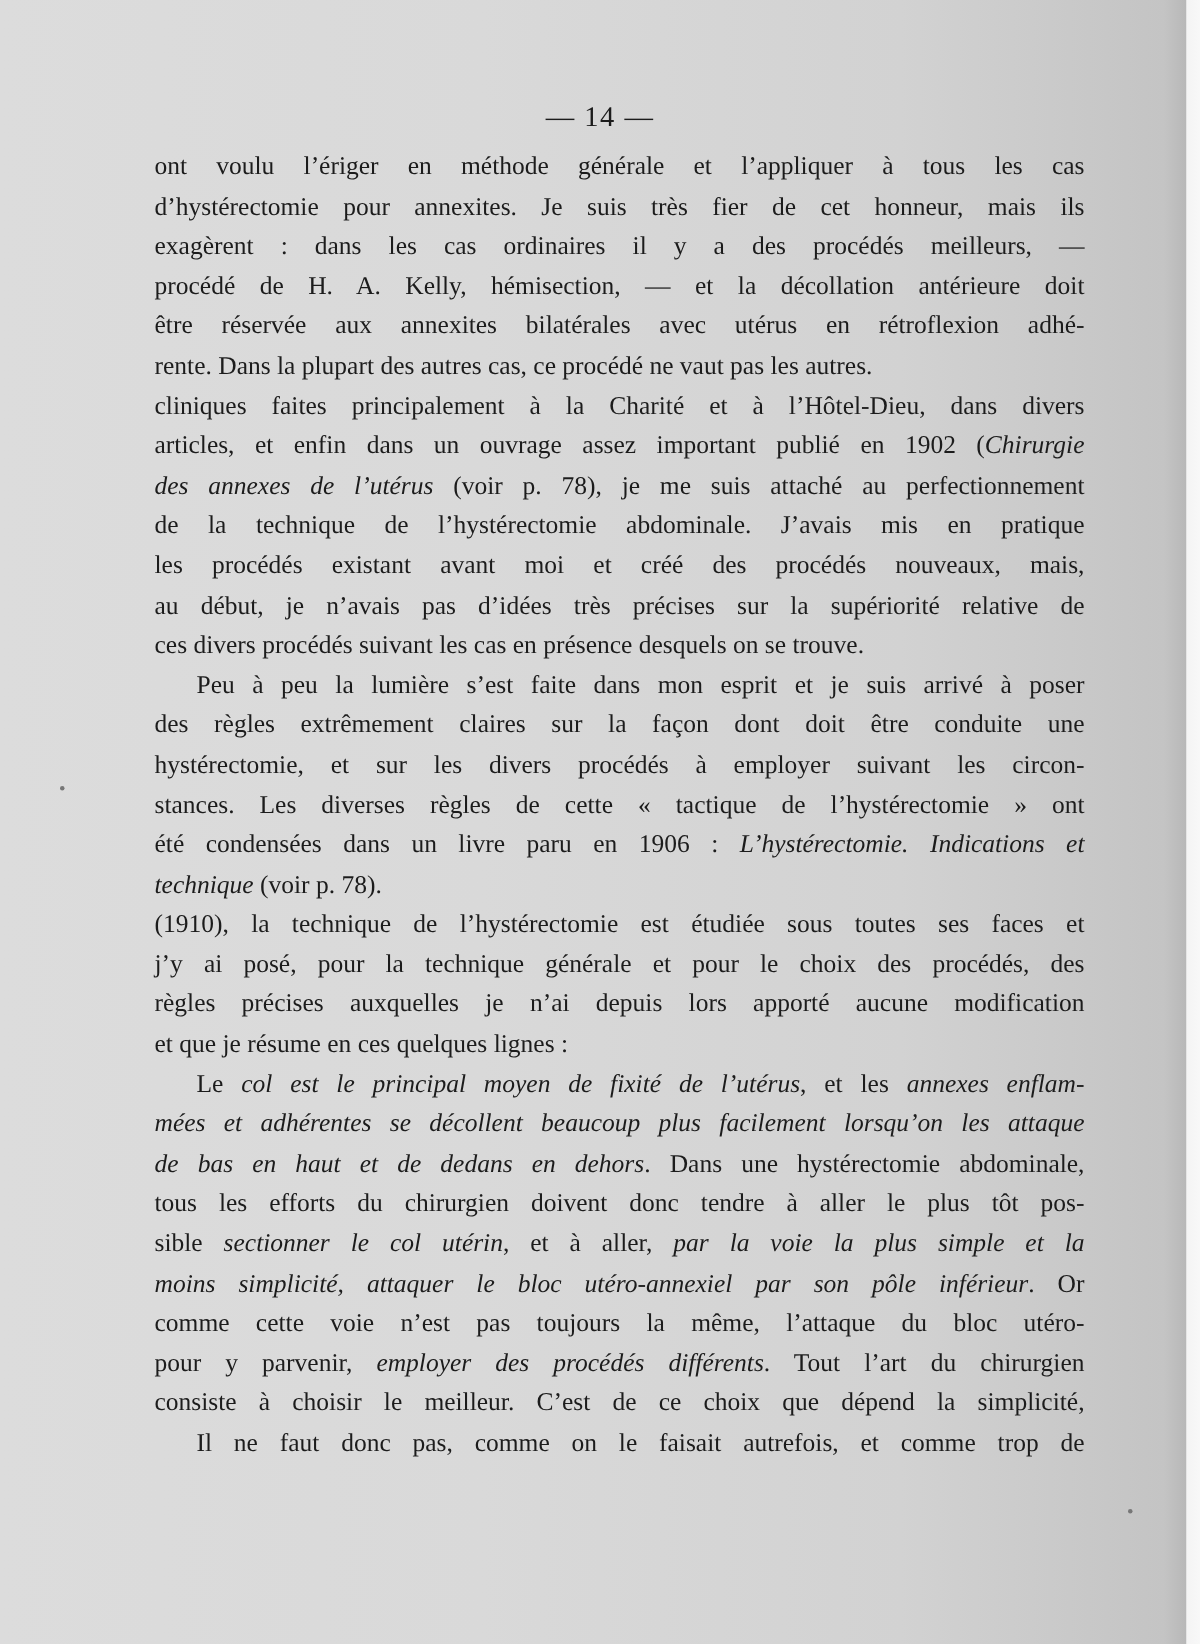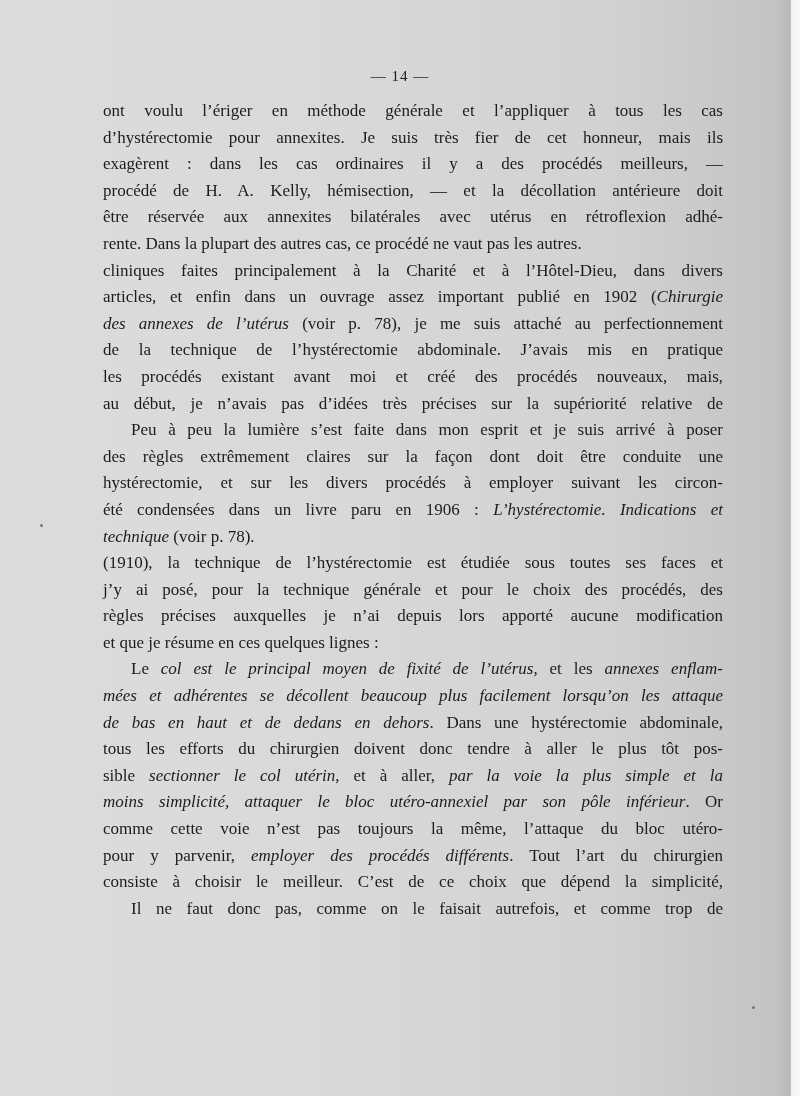--- a/index.html
+++ b/index.html
@@ -5,21 +5,21 @@
     html, body { margin: 0; padding: 0; }
     body {
       width: 800px; height: 1096px; overflow: hidden; position: relative;
       background: linear-gradient(to right, #dcdcdc 0%, #d9d9d9 40%, #d2d2d2 75%, #c4c4c4 97%, #b8b8b8 98.8%, #f4f4f4 98.9%, #f8f8f8 100%);
       font-family: "Liberation Serif", "DejaVu Serif", serif;
       color: #1c1c1c;
     }
     .page { position: absolute; left: 0; top: 0; width: 800px; height: 1096px; }
     .page-number {
       position: absolute; top: 68px; left: 0; width: 800px; text-align: center;
-      font-size: 15px; letter-spacing: 1px;
+      font-size: 19px; letter-spacing: 1px;
     }
     .text-block {
       position: absolute; left: 103px; top: 98px; width: 620px;
       font-size: 17px; line-height: 26.6px;
     }
     .line { display: block; height: 26.6px; white-space: nowrap; text-align: justify; text-align-last: justify; }
     .line.last { text-align-last: left; }
     .line.indent { padding-left: 28px; }
     i { font-style: italic; }
     .speck { position: absolute; width: 3px; height: 3px; border-radius: 50%; background: #777; }
@@ -38,24 +38,26 @@
     <span class="line">procédé de H. A. Kelly, hémisection, — et la décollation antérieure doit</span>
     <span class="line">être réservée aux annexites bilatérales avec utérus en rétroflexion adhé-</span>
     <span class="line last">rente. Dans la plupart des autres cas, ce procédé ne vaut pas les autres.</span>
 
     <span class="line">cliniques faites principalement à la Charité et à l’Hôtel-Dieu, dans divers</span>
     <span class="line"><span>articles, et enfin dans un ouvrage assez important publié en 1902 (</span><i>Chirurgie</i></span>
     <span class="line"><i>des annexes de l’utérus</i><span> (voir p. 78), je me suis attaché au perfectionnement</span></span>
     <span class="line">de la technique de l’hystérectomie abdominale. J’avais mis en pratique</span>
     <span class="line">les procédés existant avant moi et créé des procédés nouveaux, mais,</span>
     <span class="line">au début, je n’avais pas d’idées très précises sur la supériorité relative de</span>
+    <span class="line last">ces divers procédés suivant les cas en présence desquels on se trouve.</span>
 
     <span class="line indent">Peu à peu la lumière s’est faite dans mon esprit et je suis arrivé à poser</span>
     <span class="line">des règles extrêmement claires sur la façon dont doit être conduite une</span>
     <span class="line">hystérectomie, et sur les divers procédés à employer suivant les circon-</span>
+    <span class="line">stances. Les diverses règles de cette « tactique de l’hystérectomie » ont</span>
     <span class="line"><span>été condensées dans un livre paru en 1906 : </span><i>L’hystérectomie. Indications et</i></span>
     <span class="line last"><i>technique</i><span> (voir p. 78).</span></span>
 
     <span class="line">(1910), la technique de l’hystérectomie est étudiée sous toutes ses faces et</span>
     <span class="line">j’y ai posé, pour la technique générale et pour le choix des procédés, des</span>
     <span class="line">règles précises auxquelles je n’ai depuis lors apporté aucune modification</span>
     <span class="line last">et que je résume en ces quelques lignes :</span>
 
     <span class="line indent"><span>Le </span><i>col est le principal moyen de fixité de l’utérus</i><span>, et les </span><i>annexes enflam-</i></span>
     <span class="line"><i>mées et adhérentes se décollent beaucoup plus facilement lorsqu’on les attaque</i></span>

